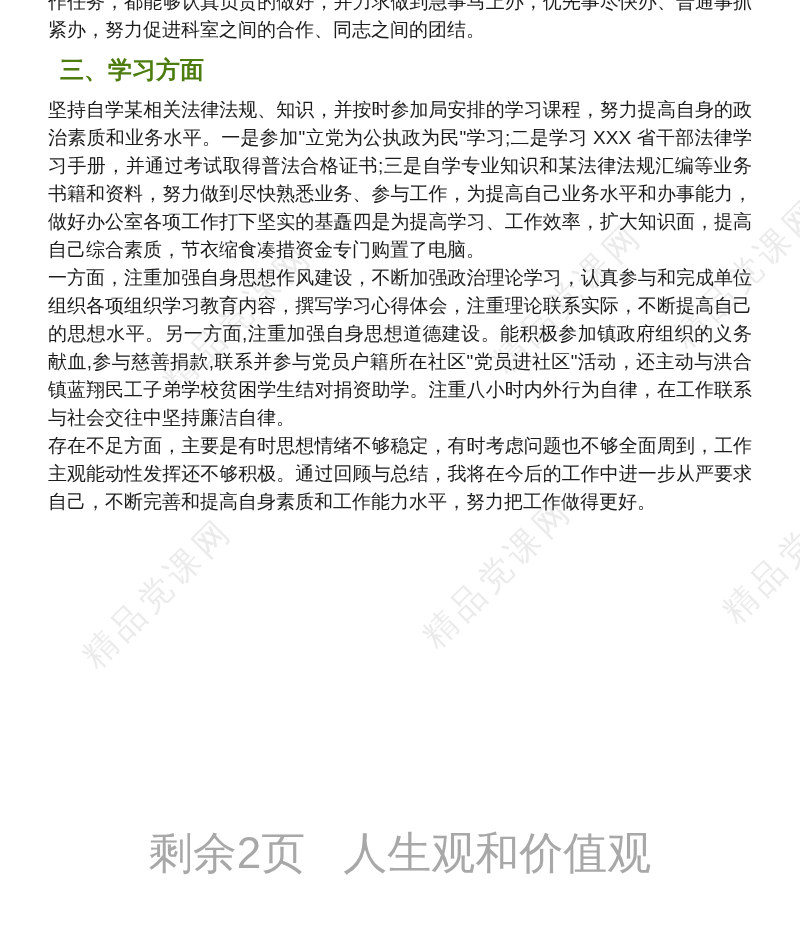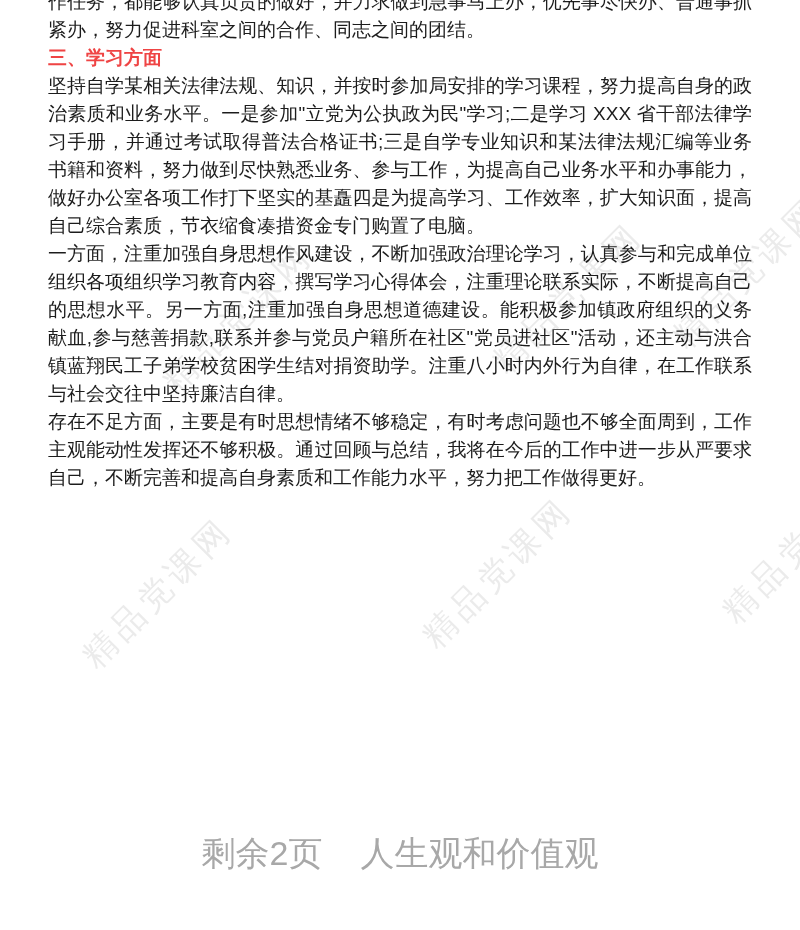--- a/index.html
+++ b/index.html
@@ -28,28 +28,28 @@
   .wm6{left:700px;top:525px;}
   
   .doc{
     position:absolute;left:48px;top:-12px;width:704px;z-index:1;
     color:#1c1c1c;
     font-size:19px;line-height:28px;
     text-align:justify;text-align-last:left;
   }
   .doc p{margin:0;padding:0;}
   .doc h3{
-    margin:0;padding:0;
-    font-size:19px;line-height:28px;font-weight:700;color:#ef4444;
+    margin:12px;padding:0;
+    font-size:24px;line-height:28px;font-weight:700;color:#4d7c0f;
   }
   
   .footer{
     position:absolute;left:0;top:835px;width:800px;z-index:1;
     display:flex;justify-content:center;align-items:baseline;gap:38px;
-    color:#a8a8a8;font-size:34px;line-height:36px;
+    color:#a8a8a8;font-size:44px;line-height:36px;
   }
 </style>
 </head>
 <body>
 
 <div class="page">
 
   <div class="wm-layer">
     <span class="wm wm1">精品党课网</span>
     <span class="wm wm2">精品党课网</span>

